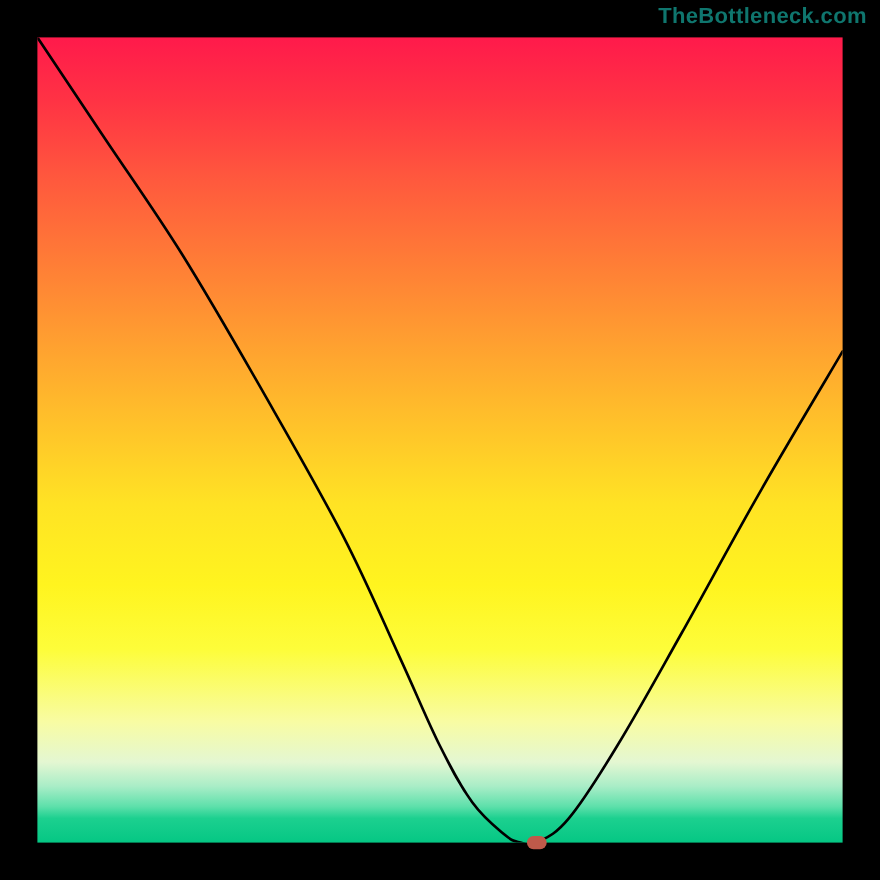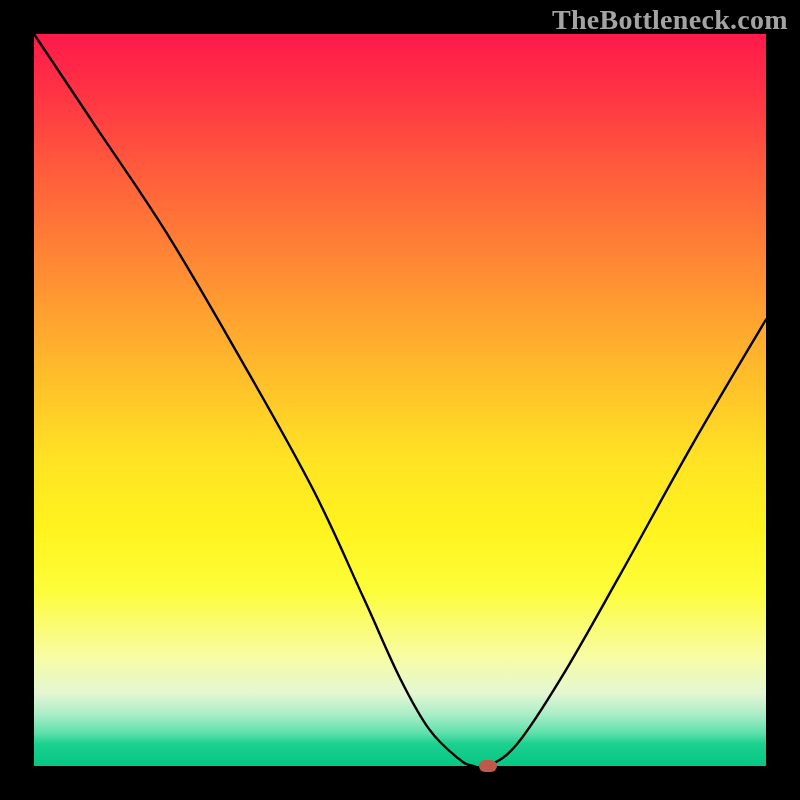--- a/index.html
+++ b/index.html
@@ -14,25 +14,24 @@
   .frame {
     position: relative;
     width: 800px;
     height: 800px;
     background: #000;
   }
   .watermark {
     position: absolute;
     top: 4px;
     right: 12px;
-    font-size: 28px;
+    font-size: 20px;
     font-weight: 600;
-    color: #a3a3a3;
+    color: #0f766e;
     letter-spacing: 0.3px;
-    font-family: Liberation Serif, serif;
   }
   .plot {
     position: absolute;
     left: 34px;
     top: 34px;
     width: 732px;
     height: 732px;
     background: linear-gradient(
       to bottom,
       #ff1a4b 0%,

